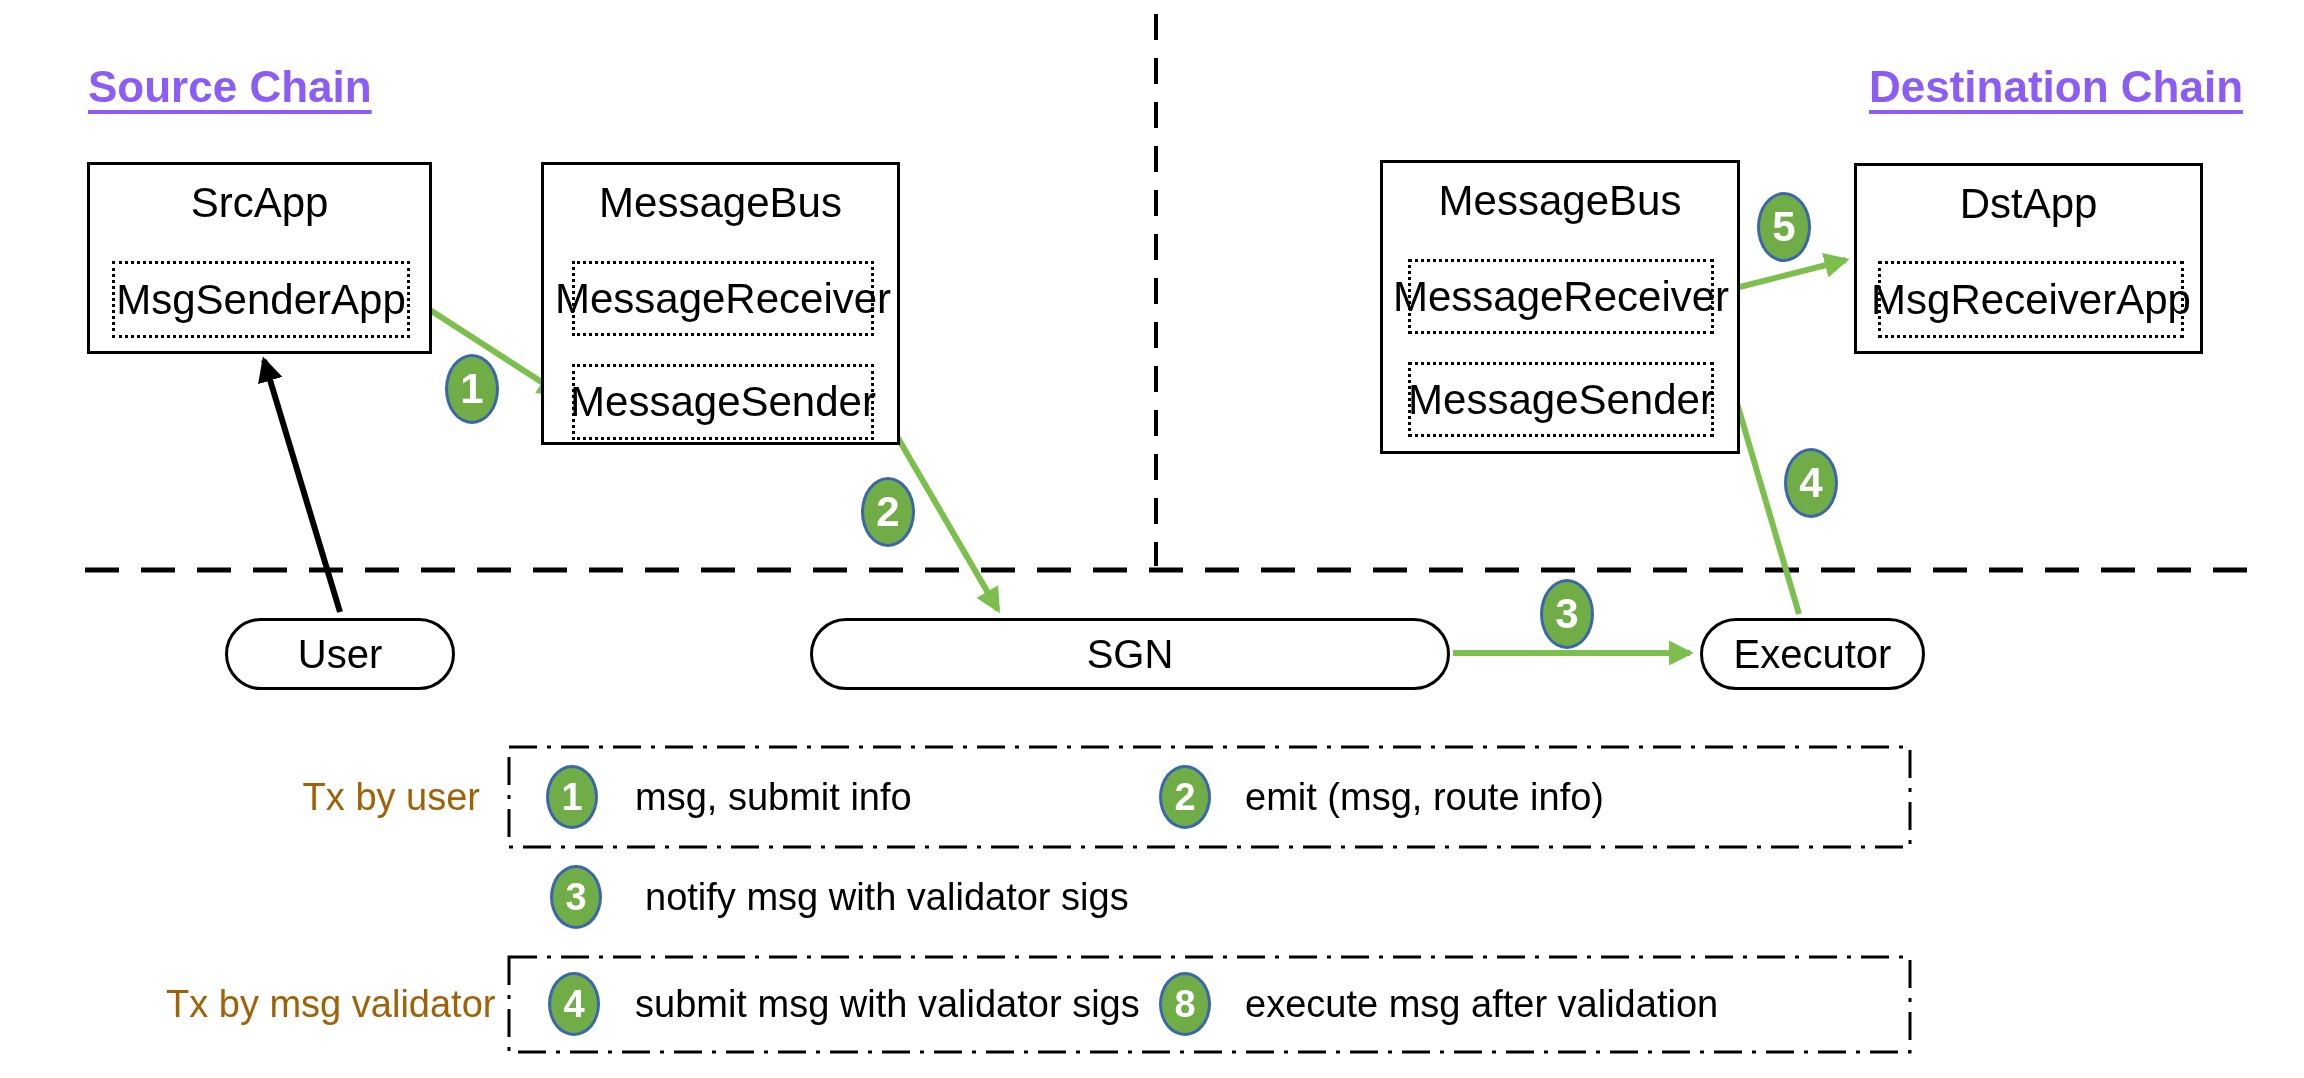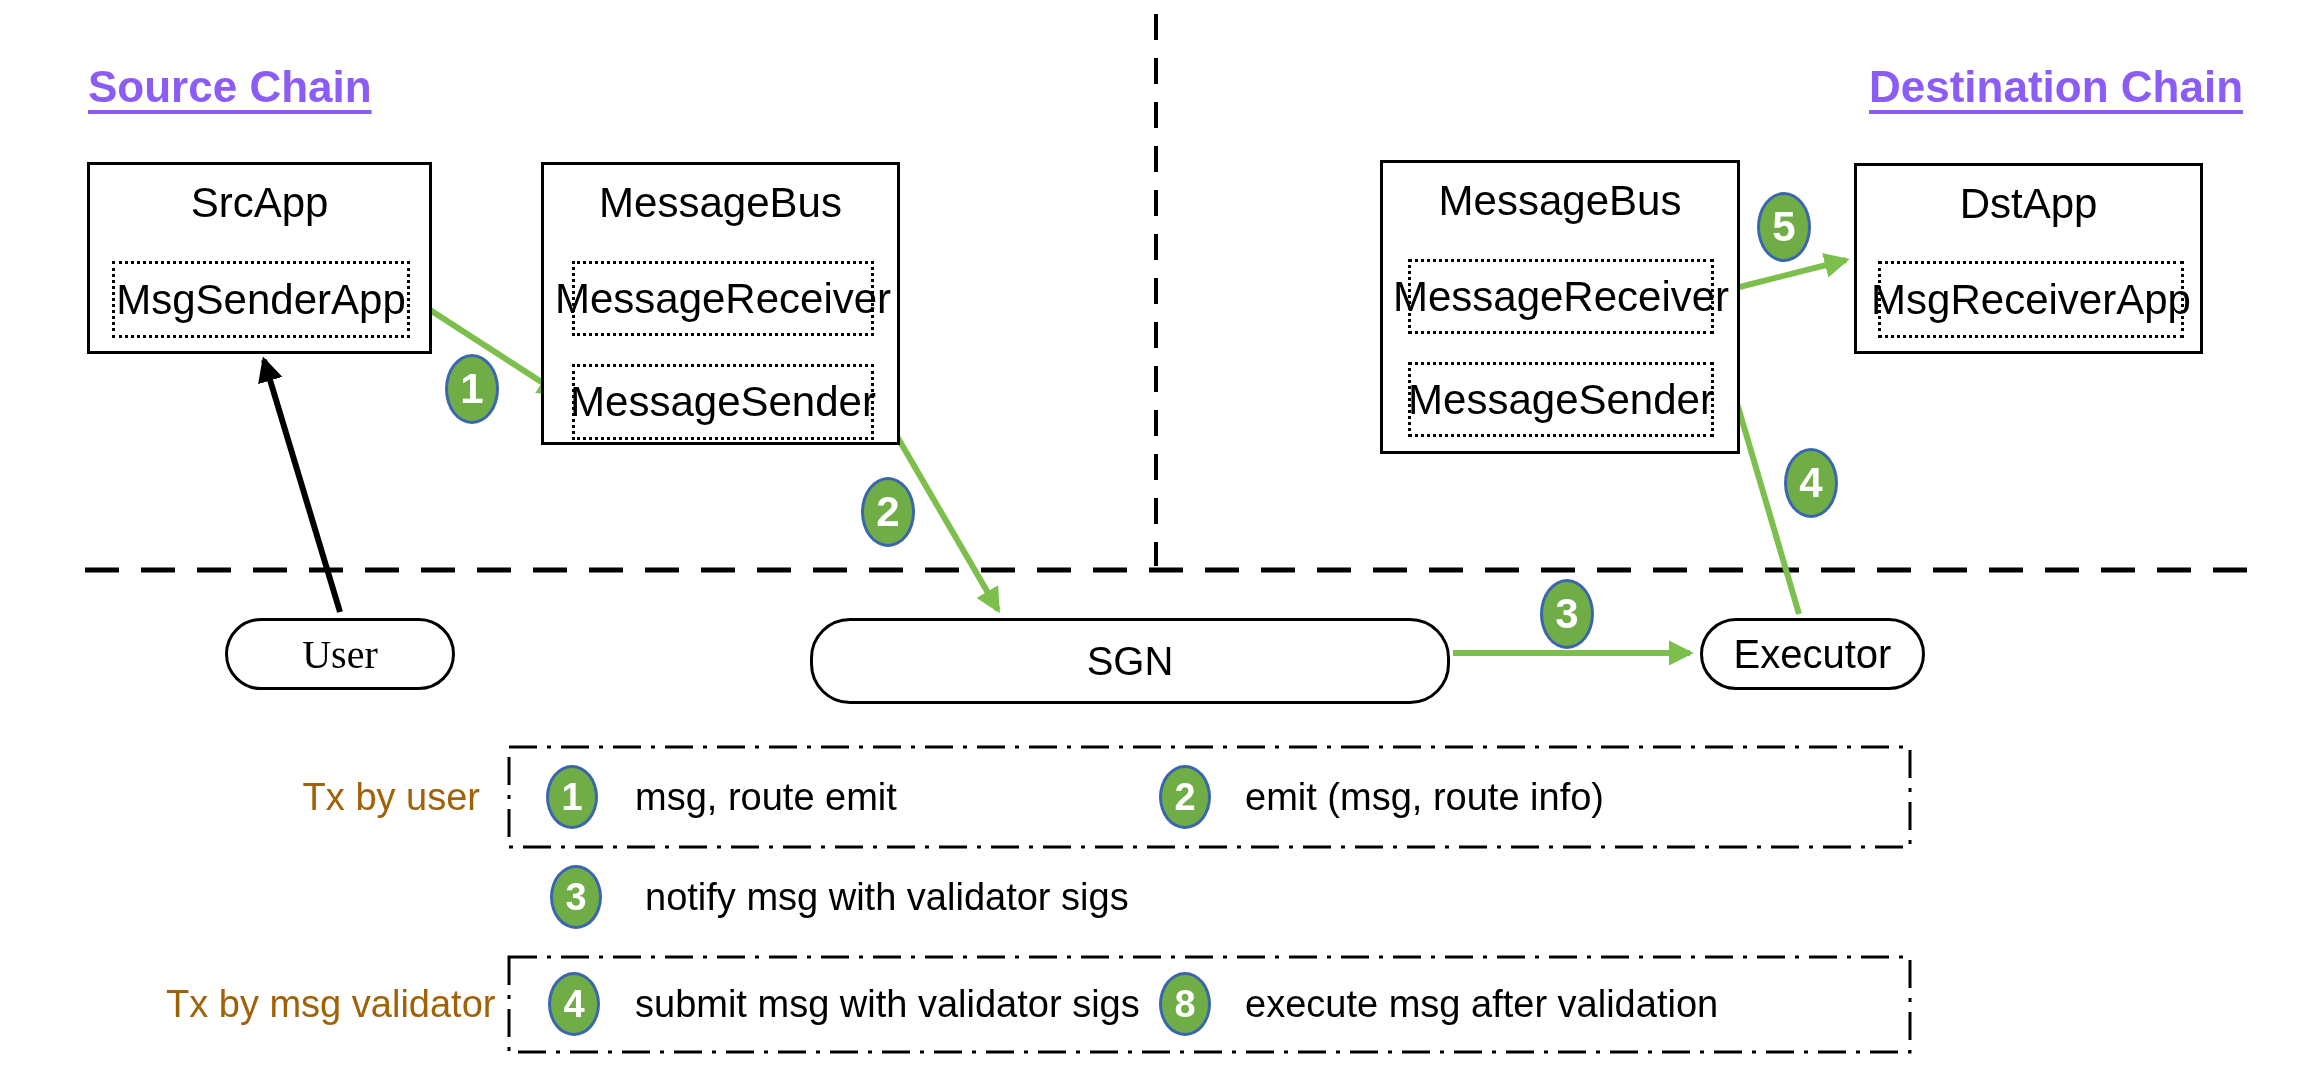--- a/index.html
+++ b/index.html
@@ -104,35 +104,35 @@
     </div>
   </div>
 
   <div class="node-box" style="left:1854px;top:163px;width:349px;height:191px;">
     <div class="node-title">DstApp</div>
     <div class="dotted-box" style="left:21px;top:95px;width:306px;height:77px;">
       <span class="dotted-label">MsgReceiverApp</span>
     </div>
   </div>
 
-  <div class="pill" style="left:225px;top:618px;width:230px;height:72px;font-family:Liberation Serif, serif;">User</div>
-  <div class="pill" style="left:810px;top:618px;width:640px;height:86px;">SGN</div>
+  <div class="pill" style="left:225px;top:618px;width:230px;height:72px;">User</div>
+  <div class="pill" style="left:810px;top:618px;width:640px;height:72px;">SGN</div>
   <div class="pill" style="left:1700px;top:618px;width:225px;height:72px;">Executor</div>
 
   <div class="badge" style="left:445px;top:354px;">1</div>
   <div class="badge" style="left:861px;top:477px;">2</div>
   <div class="badge" style="left:1540px;top:579px;">3</div>
   <div class="badge" style="left:1784px;top:448px;">4</div>
   <div class="badge" style="left:1757px;top:192px;">5</div>
 
   <div class="legend-side-label" style="left:180px;top:773px;width:300px;">Tx by user</div>
   <div class="legend-side-label" style="left:166px;top:980px;width:320px;">Tx by msg validator</div>
 
   <div class="badge small" style="left:546px;top:765px;">1</div>
-  <div class="legend-text" style="left:635px;top:773px;">msg, route emit</div>
+  <div class="legend-text" style="left:635px;top:773px;">msg, submit info</div>
 
   <div class="badge small" style="left:1159px;top:765px;">2</div>
   <div class="legend-text" style="left:1245px;top:773px;">emit (msg, route info)</div>
 
   <div class="badge small" style="left:550px;top:865px;">3</div>
   <div class="legend-text" style="left:645px;top:873px;">notify msg with validator sigs</div>
 
   <div class="badge small" style="left:548px;top:972px;">4</div>
   <div class="legend-text" style="left:635px;top:980px;">submit msg with validator sigs</div>
 

